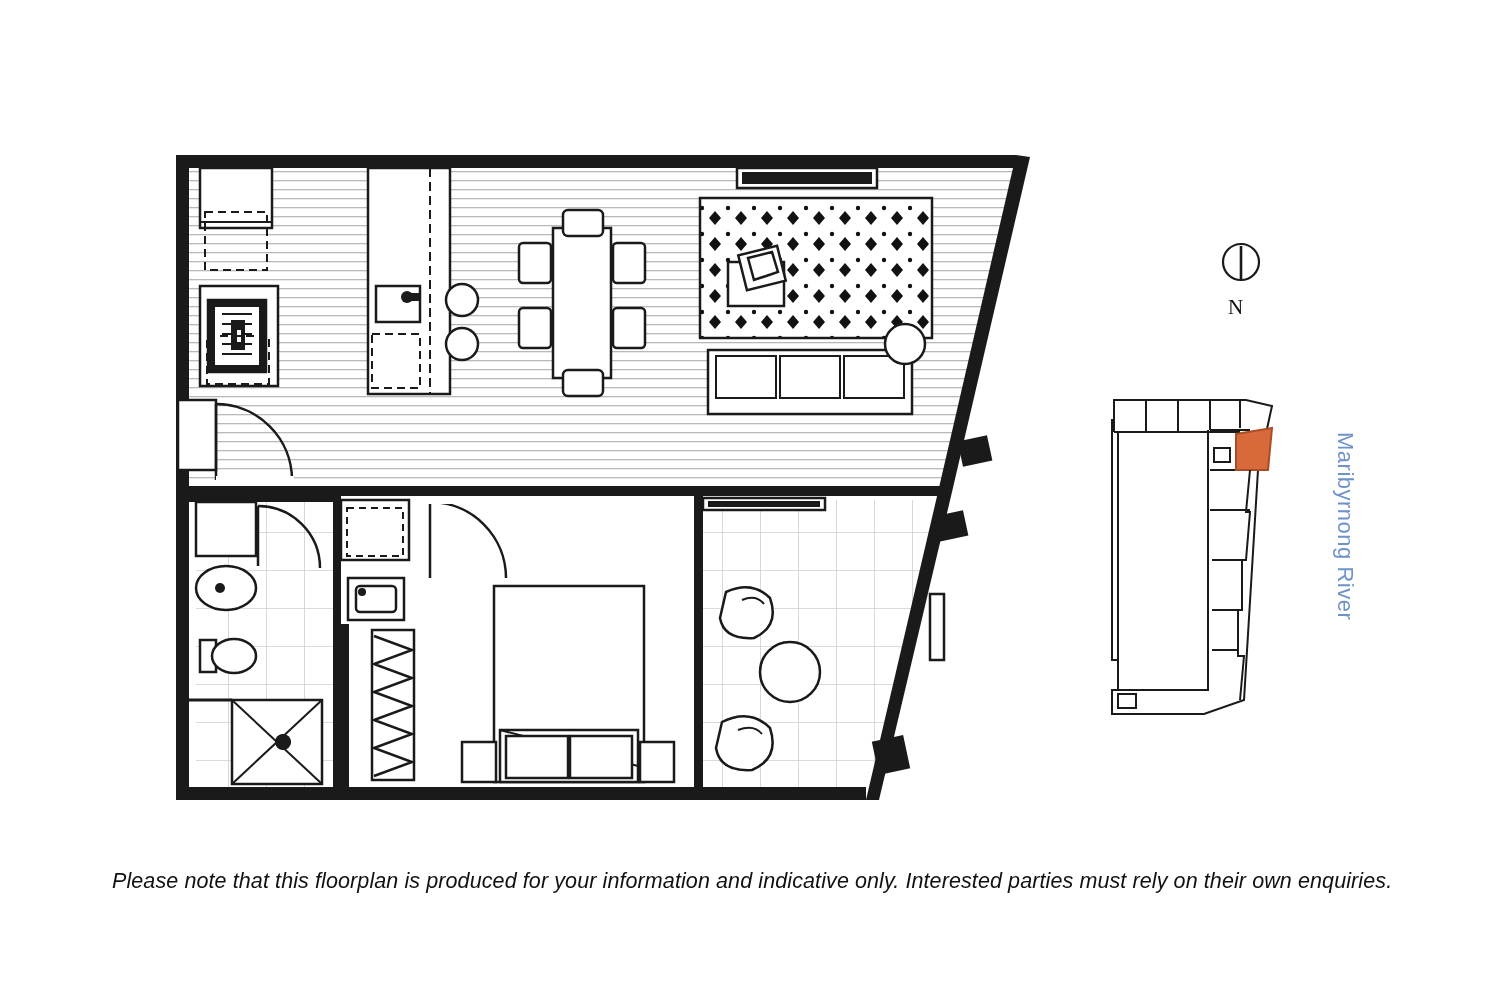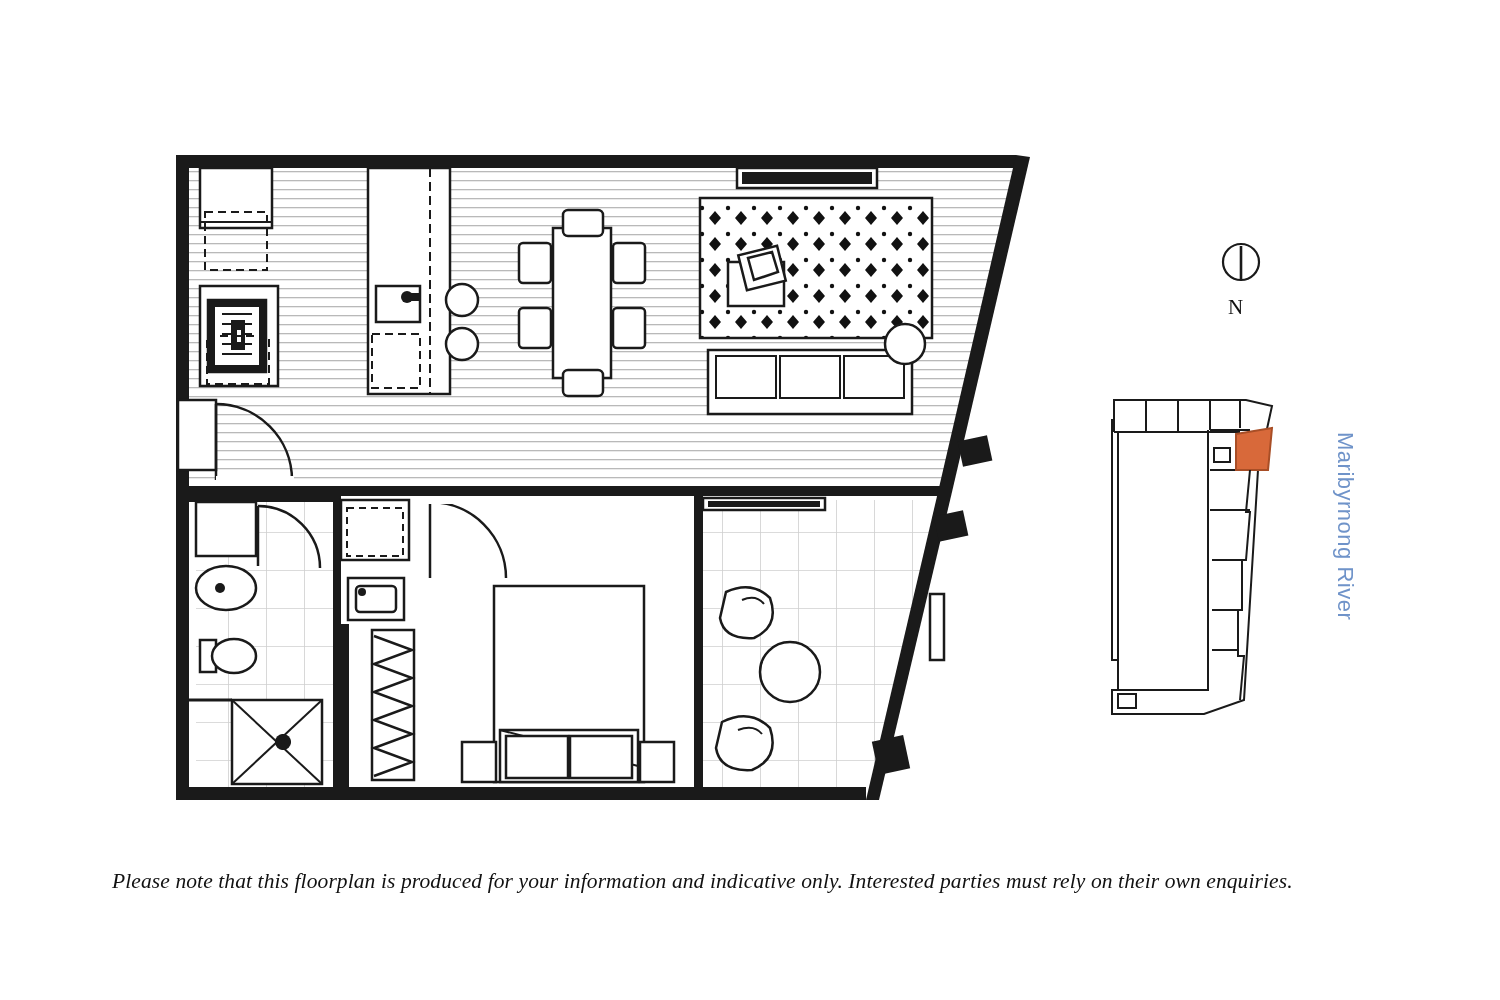--- a/index.html
+++ b/index.html
@@ -24,21 +24,21 @@
     position: absolute;
     left: 0; top: 0;
     width: 1500px;
     height: 1000px;
   }
   .disclaimer {
     position: absolute;
     left: 112px;
     top: 866px;
     width: 1320px;
-    font-family: Liberation Serif, serif;
+    font-family: Liberation Sans, sans-serif;
     font-style: italic;
     font-size: 21.5px;
     line-height: 1.42;
     color: #111111;
     letter-spacing: 0.1px;
   }
   .north-label {
     position: absolute;
     left: 1228px;
     top: 295px;

